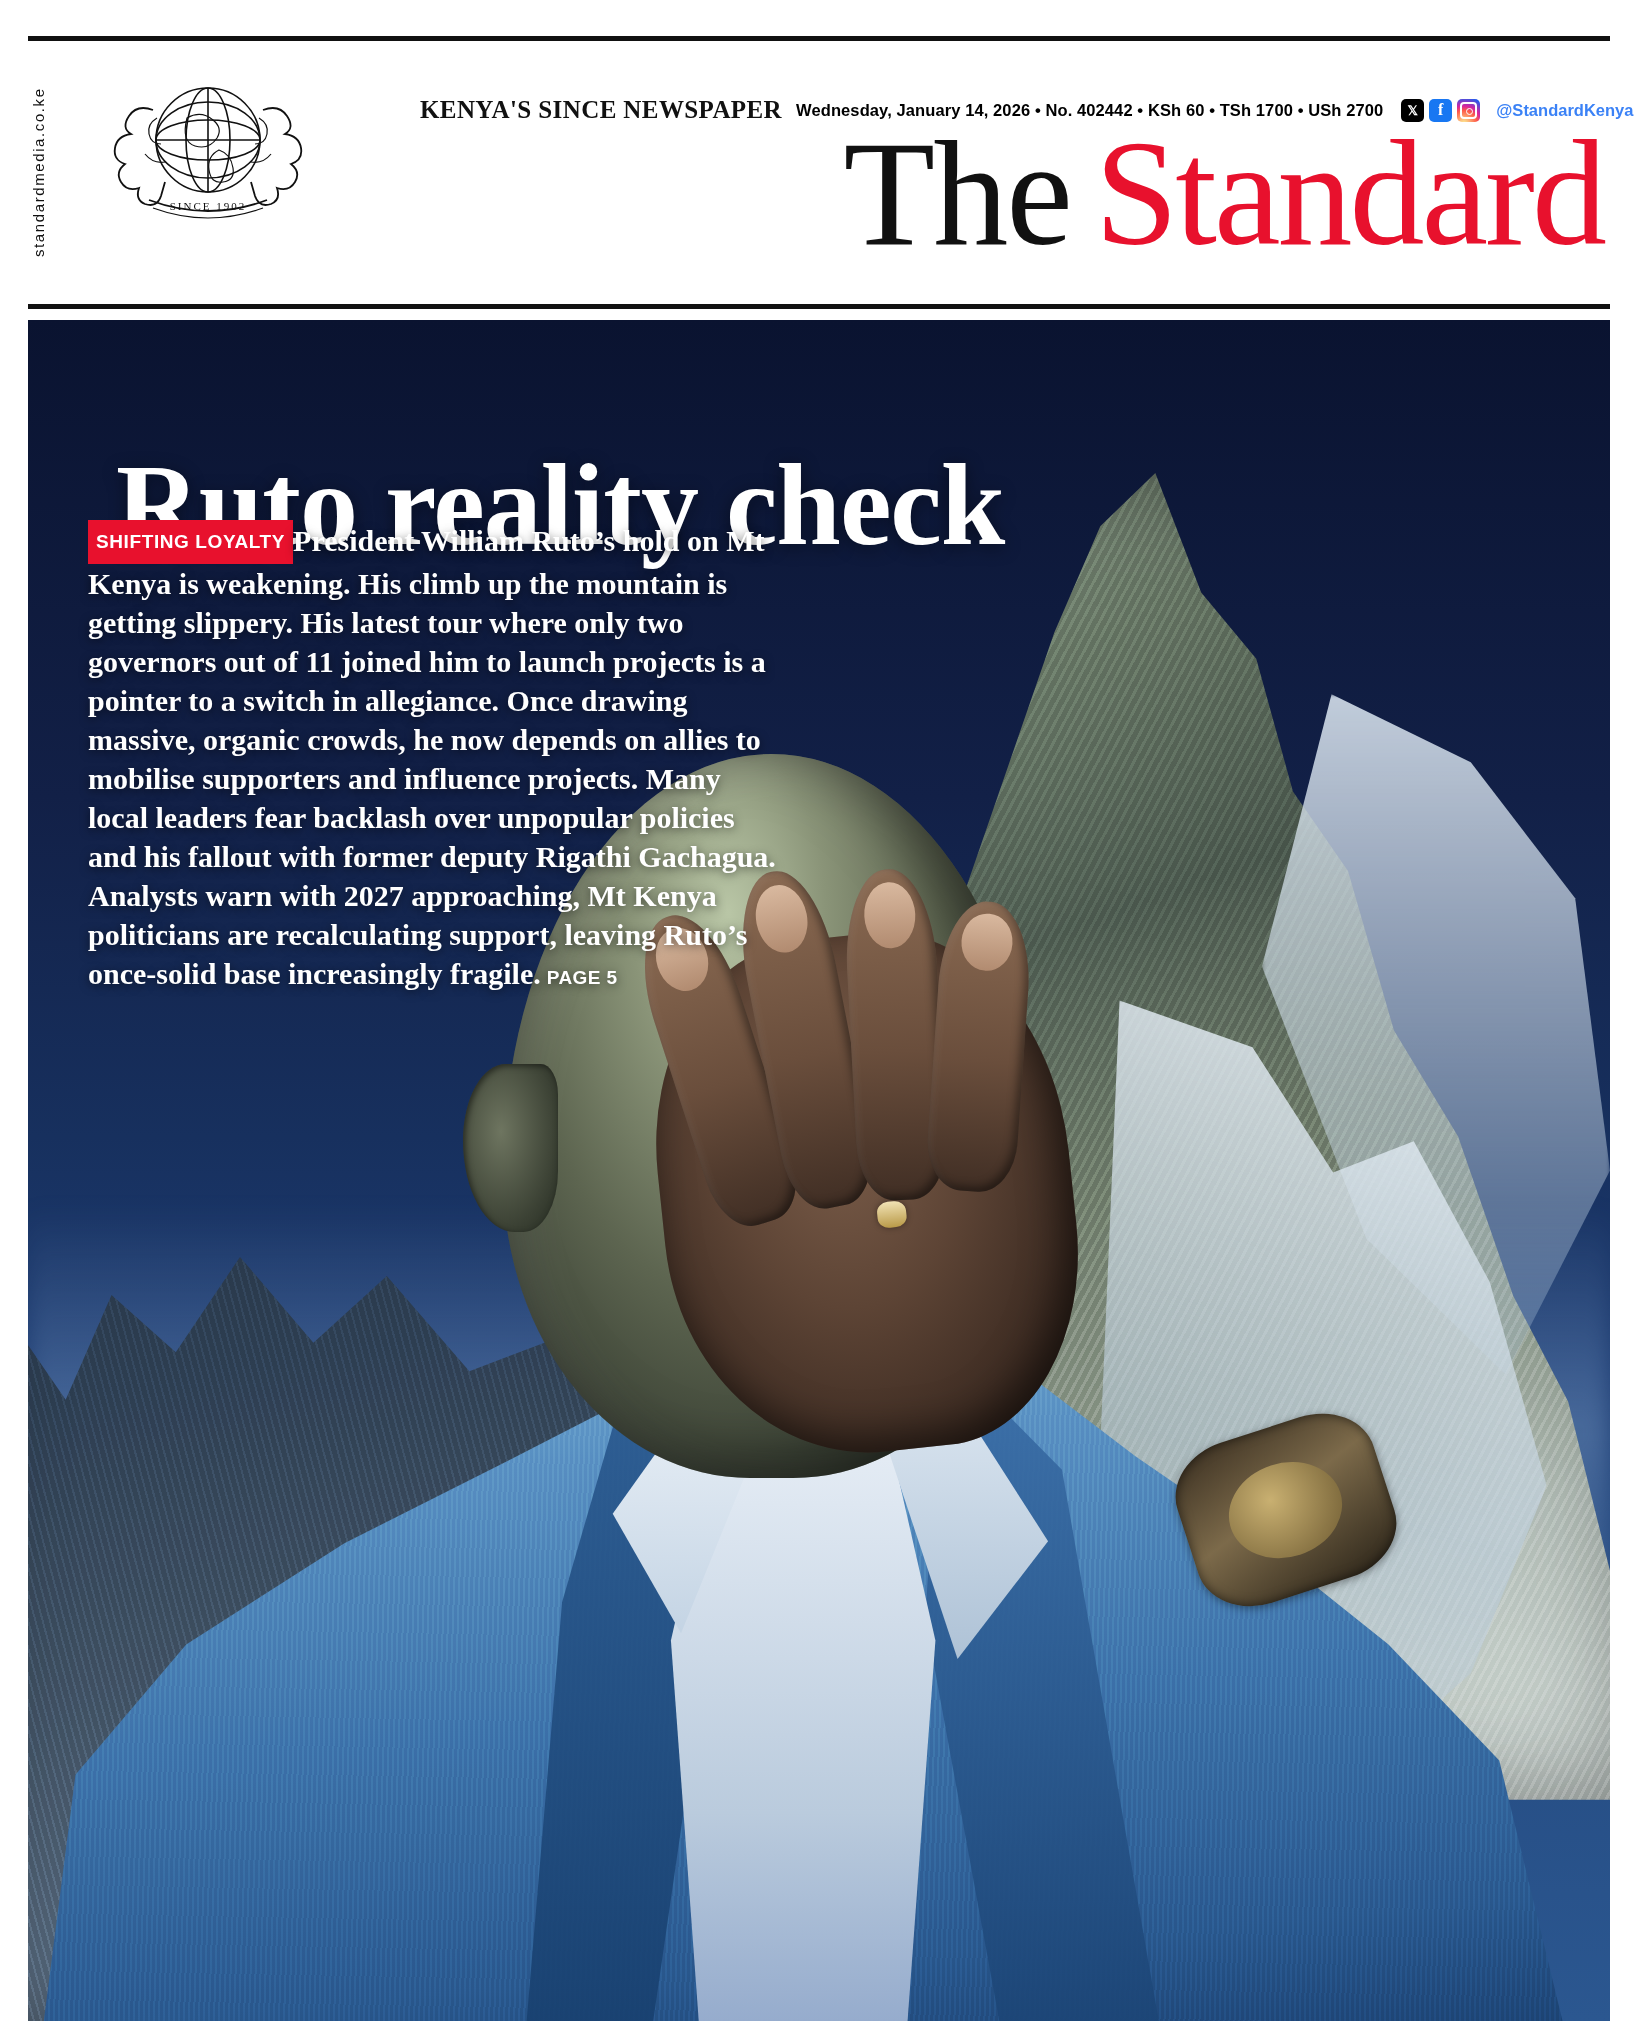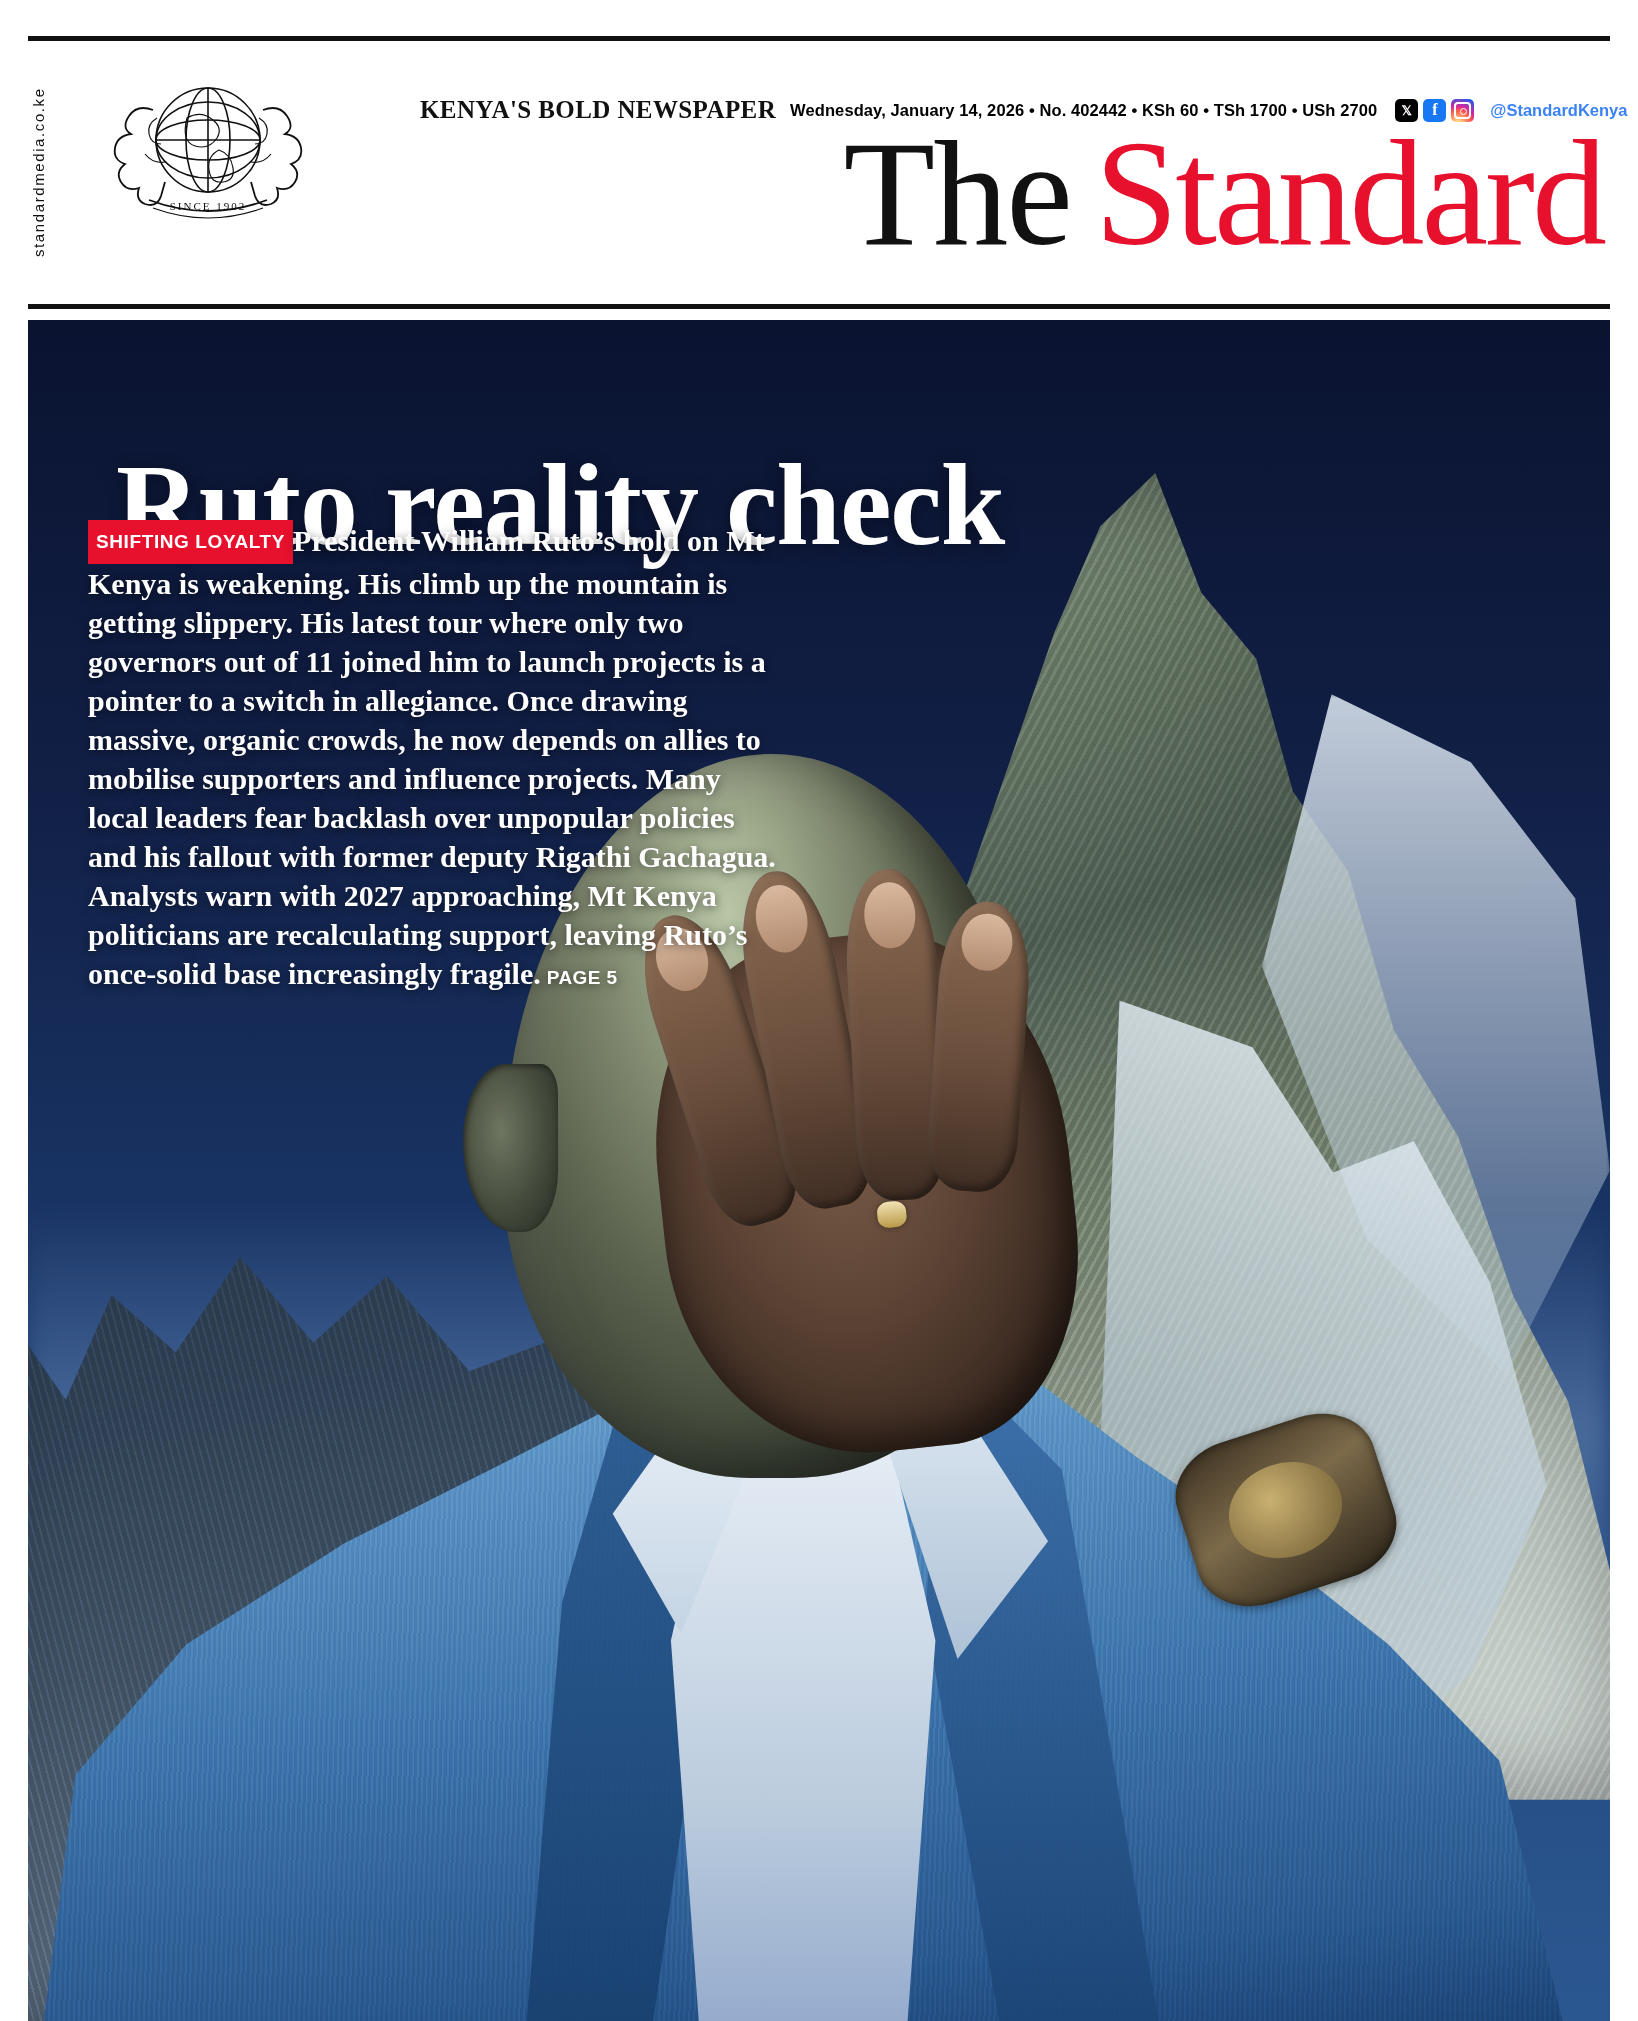--- a/index.html
+++ b/index.html
@@ -512,21 +512,21 @@
           <path d="M188 96 q-8 10 -20 8" stroke-width="1.2"></path>
 
           <path d="M66 142 q59 22 118 0" stroke-width="1.8"></path>
           <path d="M70 150 q55 20 110 0" stroke-width="1.2"></path>
         </g>
         <text x="125" y="152" text-anchor="middle" font-family="Liberation Serif, serif" font-size="11" letter-spacing="2" fill="#111">SINCE 1902</text>
       </svg>
     </div>
 
     <div class="topline">
-      <span class="bold-news">KENYA'S BOLD NEWSPAPER</span>
+      <span class="bold-news">KENYA'S SINCE NEWSPAPER</span>
       <span class="dateline">Wednesday, January 14, 2026 • No. 402442 • KSh 60 • TSh 1700 • USh 2700</span>
       <span class="socials">
         <span class="sicon x">𝕏</span>
         <span class="sicon fb">f</span>
         <span class="sicon ig">
             <span class="ig-shape"></span>
           </span>
       </span>
       <span class="handle">@StandardKenya</span>
     </div>

